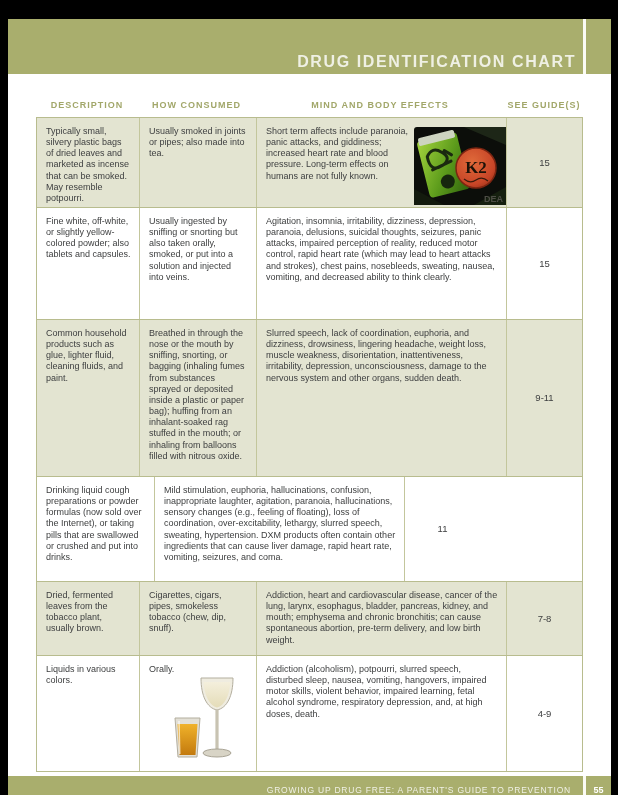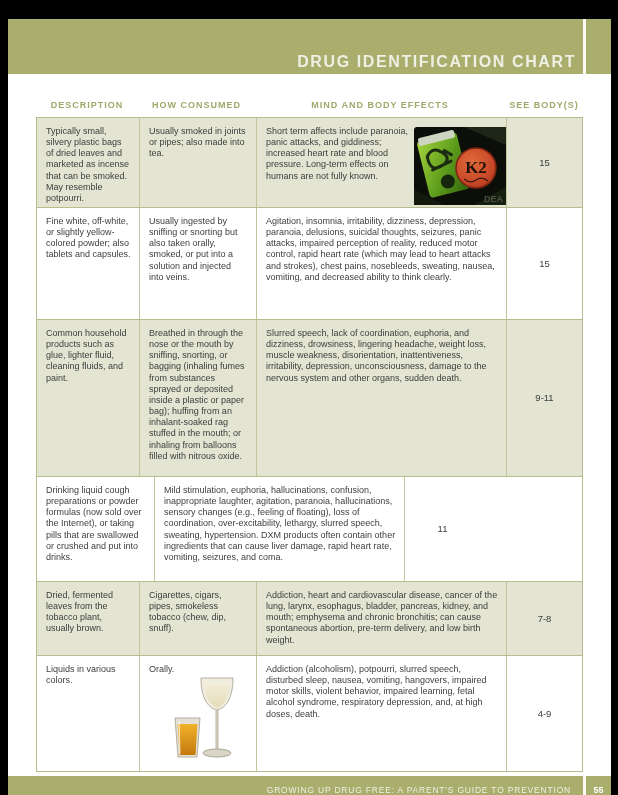--- a/index.html
+++ b/index.html
@@ -87,21 +87,21 @@
 
   <div class="band">
     <div class="band-vline"></div>
     <div class="band-title">DRUG IDENTIFICATION CHART</div>
   </div>
 
   <div class="thead">
     <div class="th c1">DESCRIPTION</div>
     <div class="th c2">HOW CONSUMED</div>
     <div class="th c3">MIND AND BODY EFFECTS</div>
-    <div class="th c4">SEE BODY(S)</div>
+    <div class="th c4">SEE GUIDE(S)</div>
   </div>
 
   <div class="table">
 
     <div class="tr tint r0">
       <div class="td c1">Typically small, silvery plastic bags of dried leaves and marketed as incense that can be smoked. May resemble potpourri.</div>
       <div class="td c2">Usually smoked in joints or pipes; also made into tea.</div>
       <div class="td c3 fx-flex">
         <div class="fx-text">Short term affects include paranoia, panic attacks, and giddiness; increased heart rate and blood pressure. Long-term effects on humans are not fully known.</div>
         <div class="k2-wrap">

